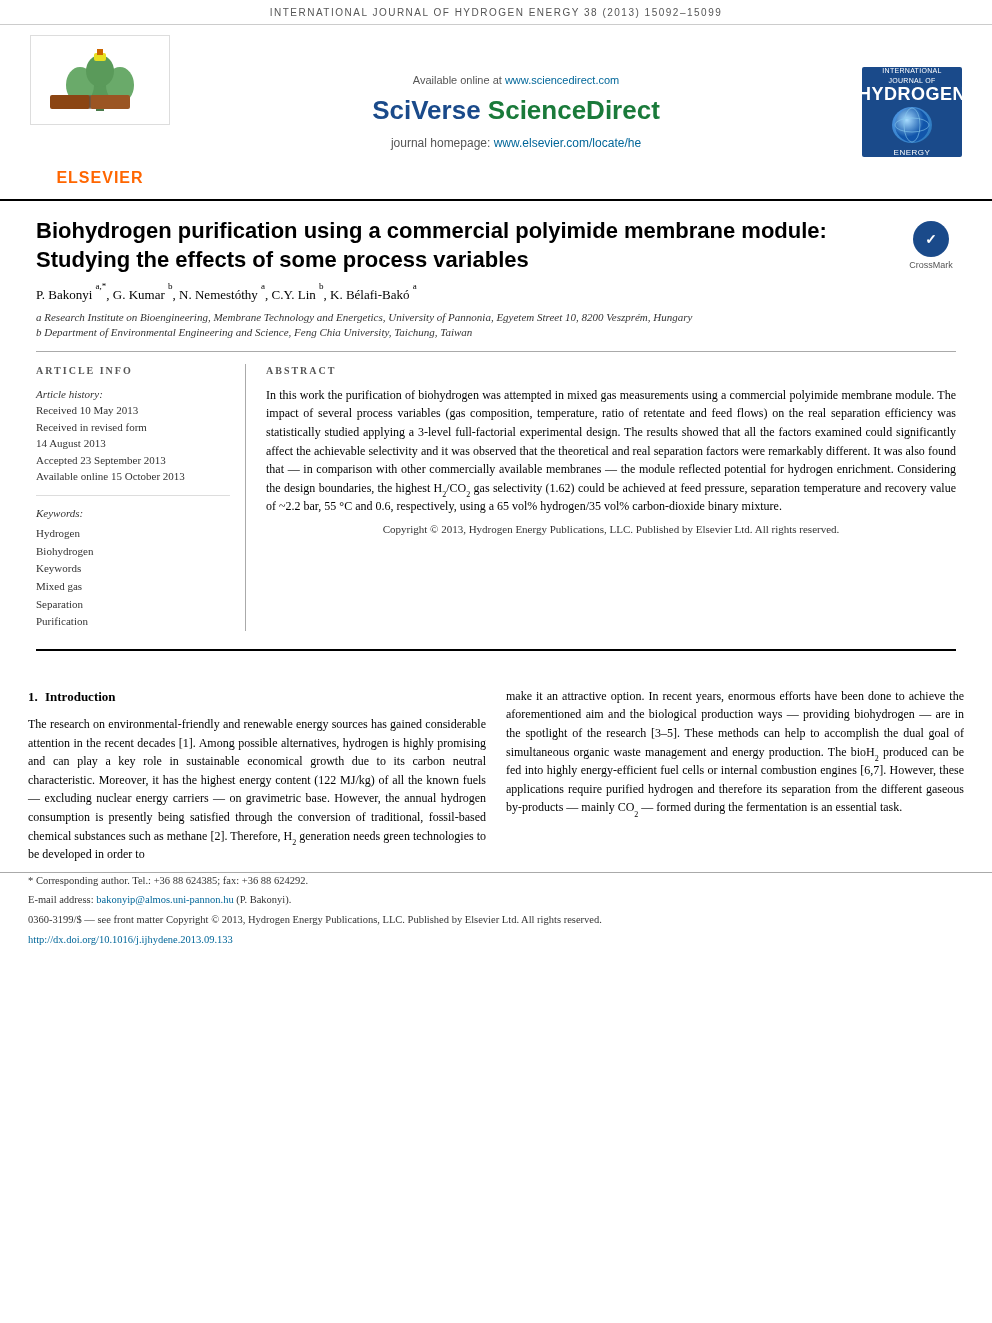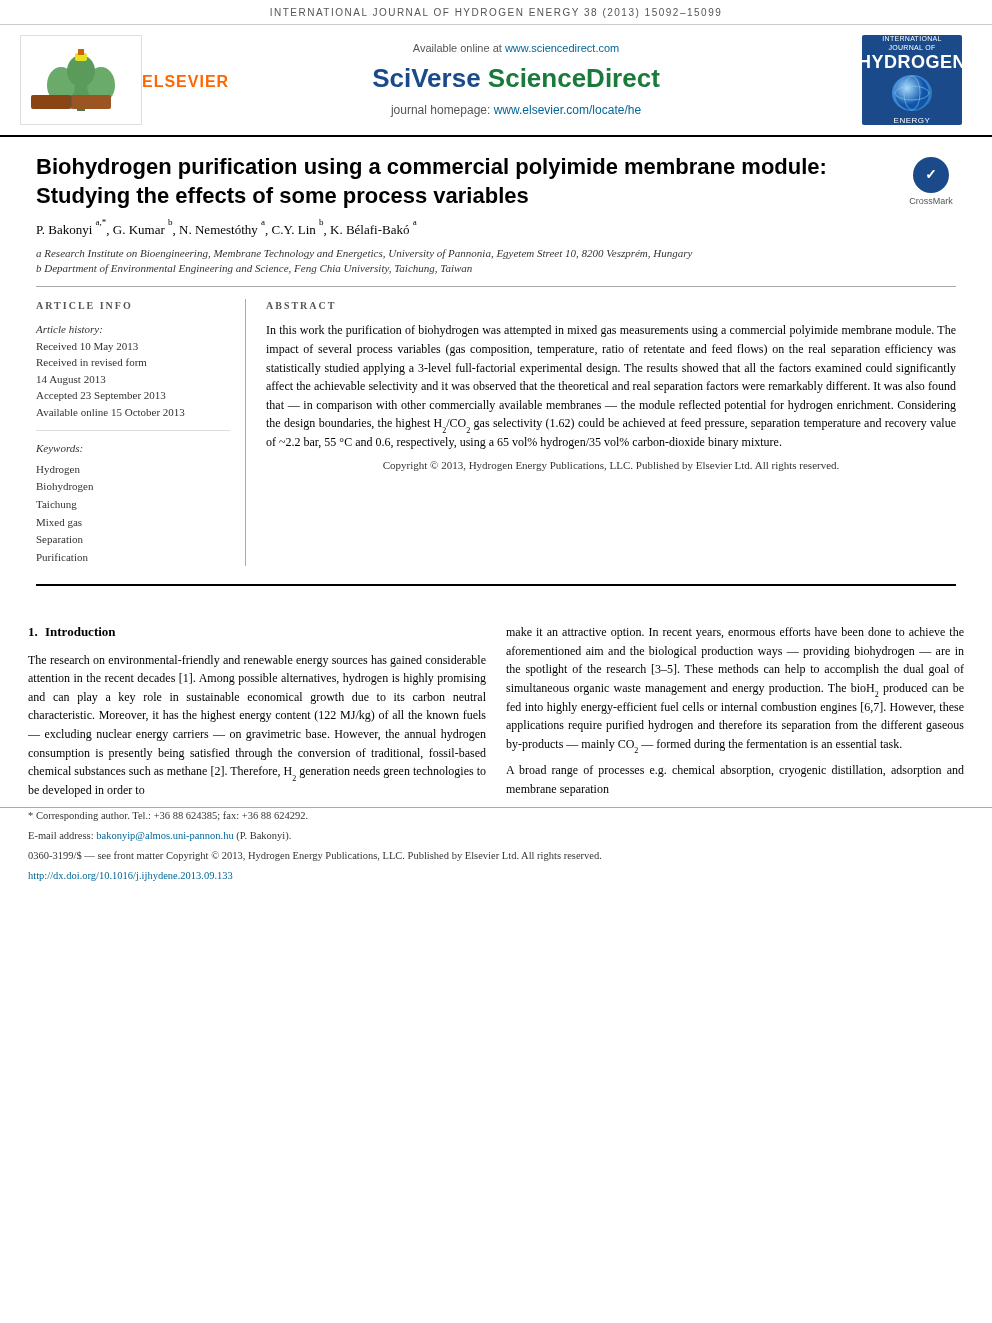--- a/index.html
+++ b/index.html
@@ -32,21 +32,23 @@
       align-items: center;
       padding: 10px 20px;
       border-bottom: 2px solid #000;
       gap: 0;
     }
 
     .elsevier-logo {
       width: 160px;
       flex-shrink: 0;
       display: flex;
-      align-items: center;
+      flex-direction: column;
+      align-items: center;
+      gap: 38px;
     }
 
     .elsevier-logo-img {
       width: 140px;
       height: 90px;
       background: #fff;
       border: 1px solid #ddd;
       display: flex;
       align-items: center;
       justify-content: center;
@@ -296,21 +298,20 @@
       border: none;
       border-top: 2px solid #000;
       margin: 8px 0 16px;
     }
 
     
     .body-two-col {
       display: flex;
       gap: 20px;
       padding: 0 28px;
-      align-items: center;
     }
 
     .body-col {
       flex: 1;
       font-size: 12px;
       line-height: 1.55;
       text-align: justify;
     }
 
     .section-heading {
@@ -464,21 +465,21 @@
         <div class="info-item">Accepted 23 September 2013</div>
         <div class="info-item">Available online 15 October 2013</div>
       </div>
 
       <div class="keywords-section">
         <div class="keywords-title">
           <em>Keywords:</em>
         </div>
         <div class="keyword-item">Hydrogen</div>
         <div class="keyword-item">Biohydrogen</div>
-        <div class="keyword-item">Taichung</div>
+        <div class="keyword-item">Keywords</div>
         <div class="keyword-item">Mixed gas</div>
         <div class="keyword-item">Separation</div>
         <div class="keyword-item">Purification</div>
       </div>
     </div>
 
     <div class="col-right">
       <div class="section-label">Abstract</div>
       <p class="abstract-text">
         In this work the purification of biohydrogen was attempted in mixed gas measurements
@@ -529,24 +530,20 @@
       biological production ways — providing biohydrogen — are in
       the spotlight of the research [3–5]. These methods can help to
       accomplish the dual goal of simultaneous organic waste management and energy production. The bioH<sub>2</sub> produced can be fed
       into highly energy-efficient fuel cells or internal combustion
       engines [6,7]. However, these applications require purified
       hydrogen and therefore its separation from the different
       gaseous by-products — mainly CO<sub>2</sub> — formed during the
       fermentation is an essential task.
     </p>
 
-    <p class="body-para">
-      A broad range of processes e.g. chemical absorption,
-      cryogenic distillation, adsorption and membrane separation
-    </p>
   </div>
 
 </div>
 
 <div class="footer-area">
   <div class="footer-footnote">
     <span>* Corresponding author. Tel.: +36 88 624385; fax: +36 88 624292.</span>
   </div>
   <div class="footer-footnote">
     <span>E-mail address:</span>

